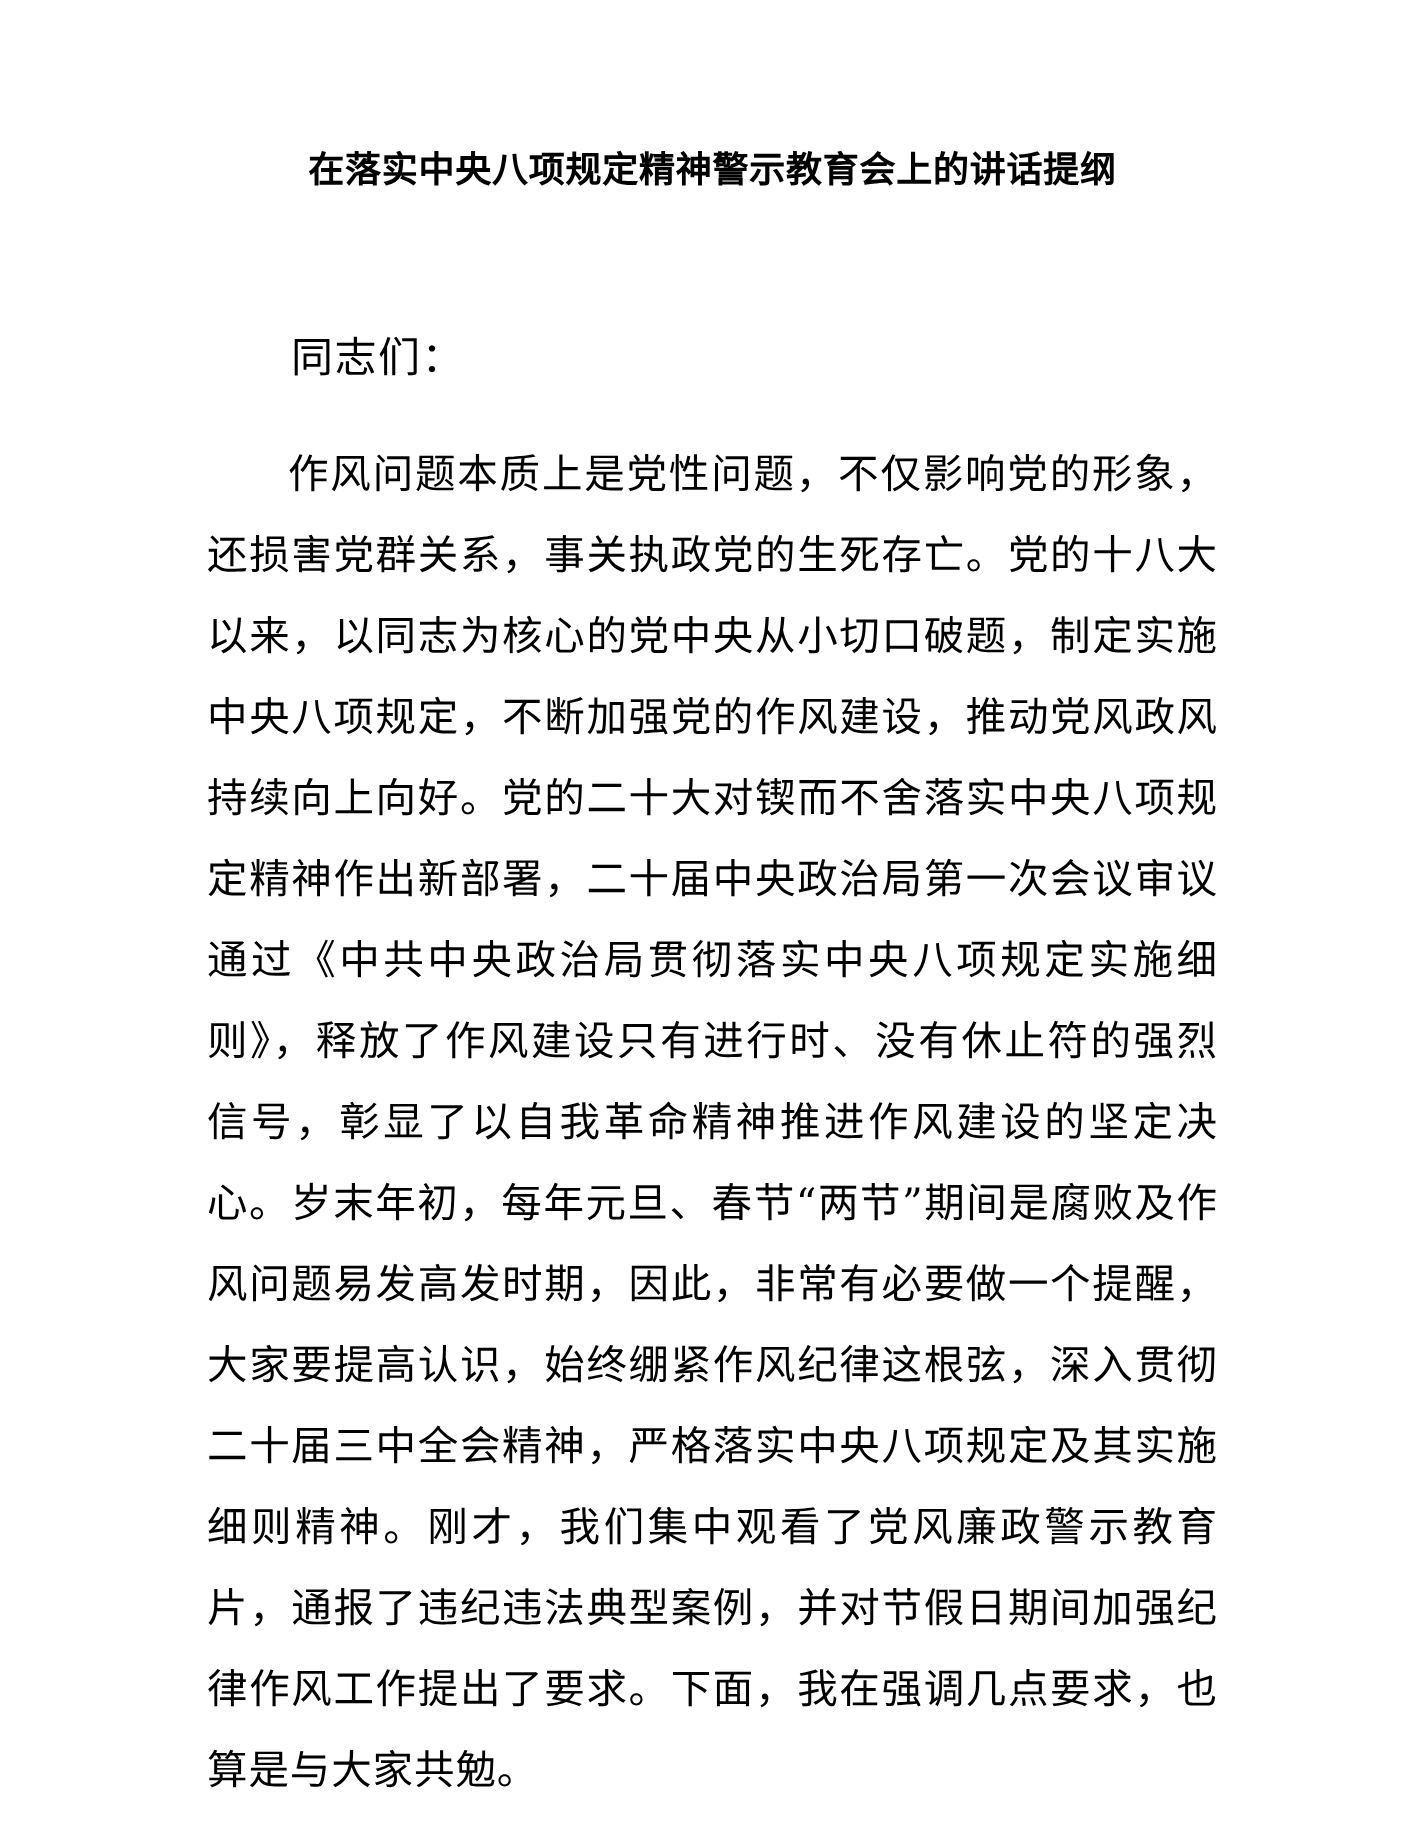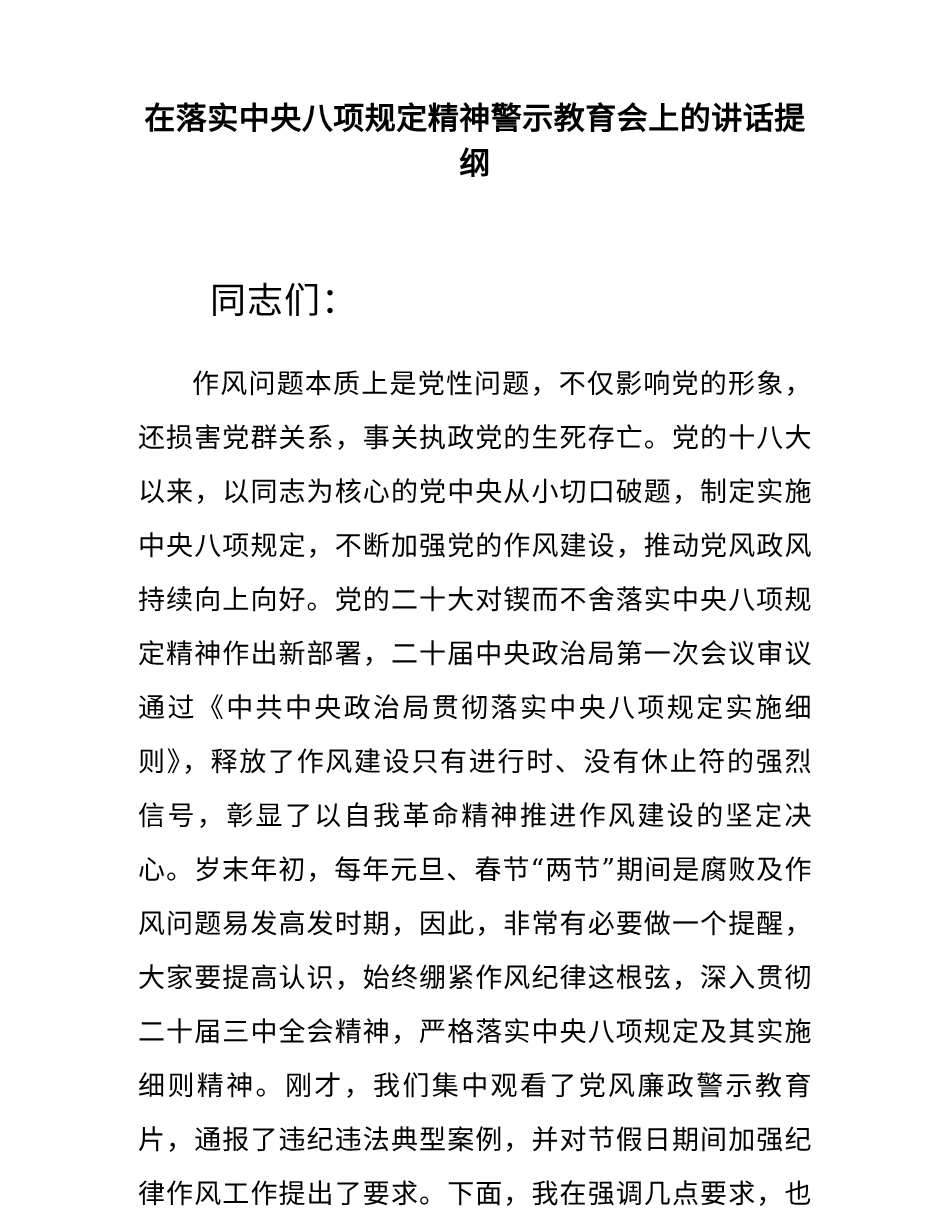--- a/index.html
+++ b/index.html
@@ -18,29 +18,29 @@
   .page {
     width: 950px;
     height: 1230px;
     box-sizing: border-box;
     padding: 96px 138px 40px 138px;
     background: #ffffff;
   }
   .doc-title {
     font-family: "DejaVu Sans", "Liberation Sans", sans-serif;
     font-weight: bold;
-    font-size: 31px;
+    font-size: 24px;
     line-height: 1.45;
     text-align: center;
     letter-spacing: 0.5px;
     margin: 0 0 86px 0;
     padding: 0 6px;
   }
   .salutation {
-    font-size: 36px;
+    font-size: 28px;
     line-height: 1.6;
     margin: 0 0 28px 0;
     text-indent: 2em;
     letter-spacing: 1px;
   }
   .body-para {
     font-size: 27px;
     line-height: 2.0;
     margin: 0;
     text-indent: 2em;

